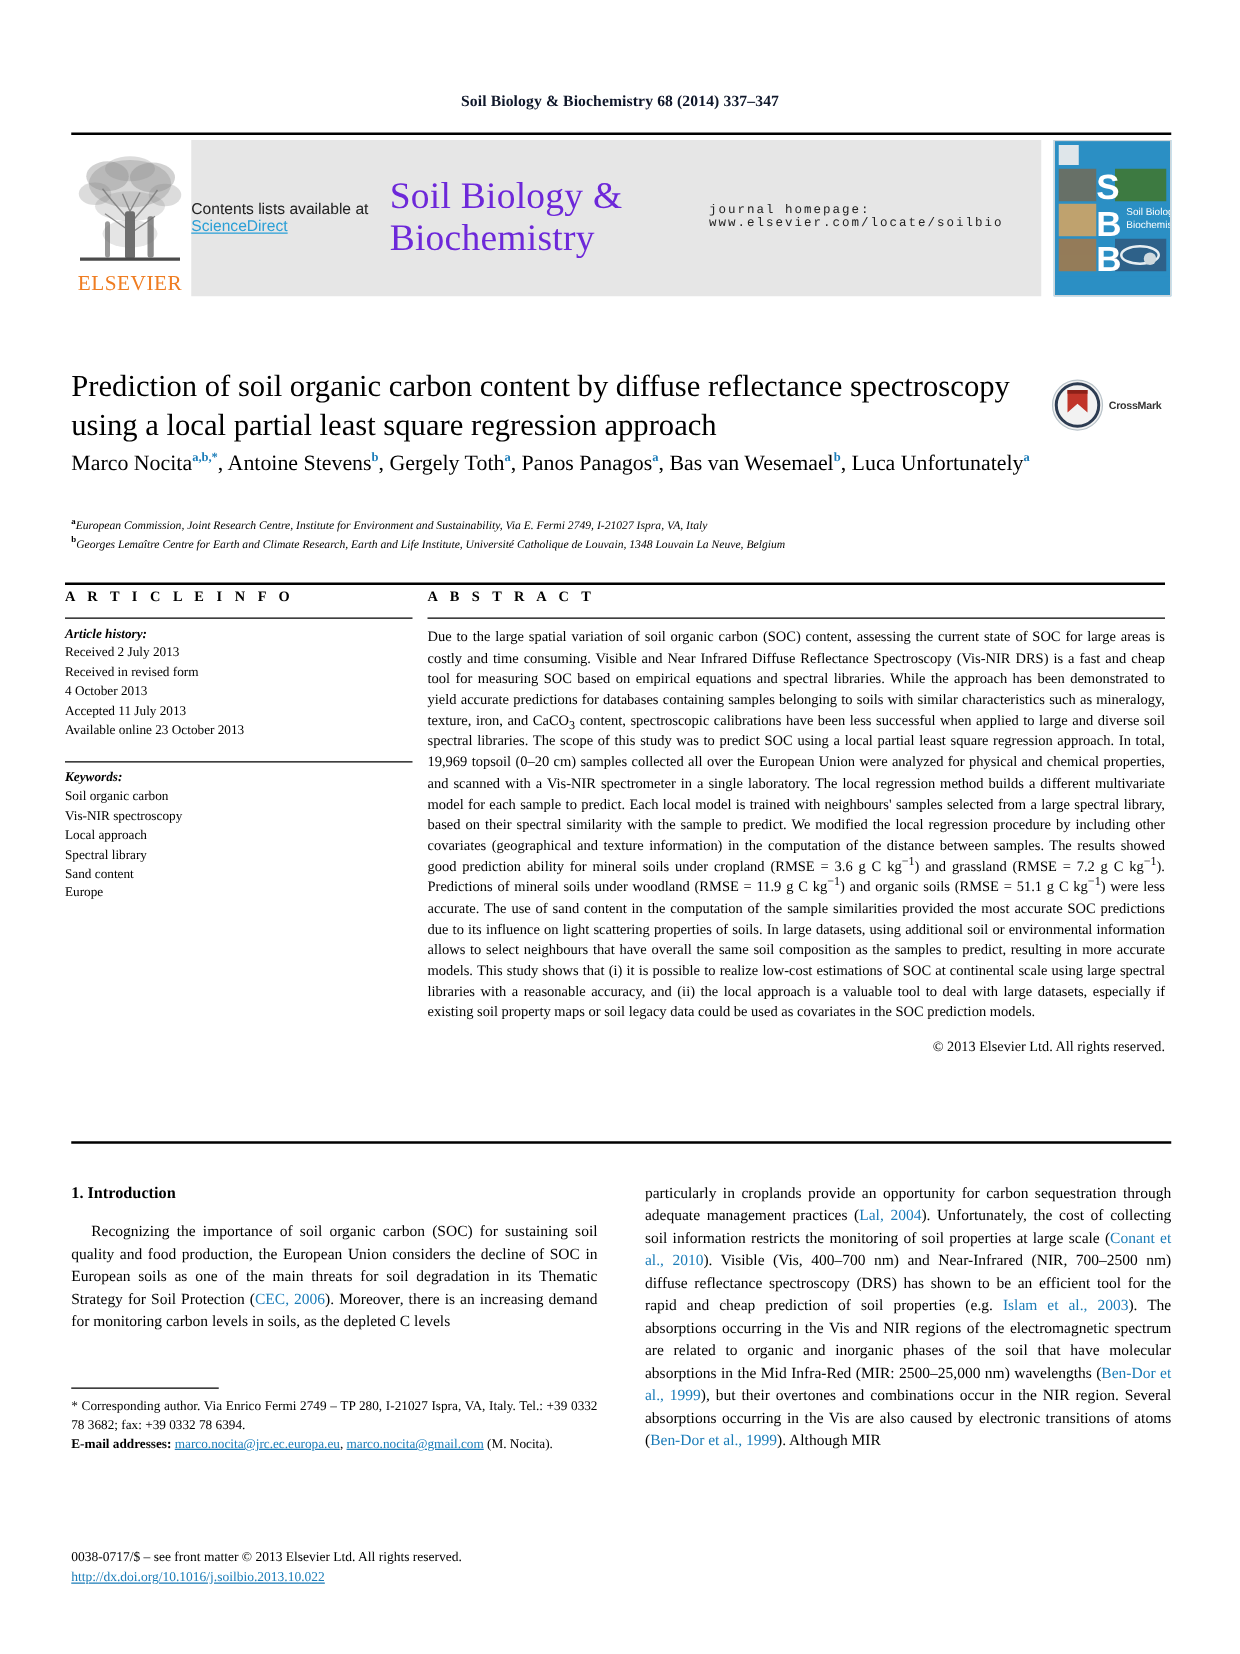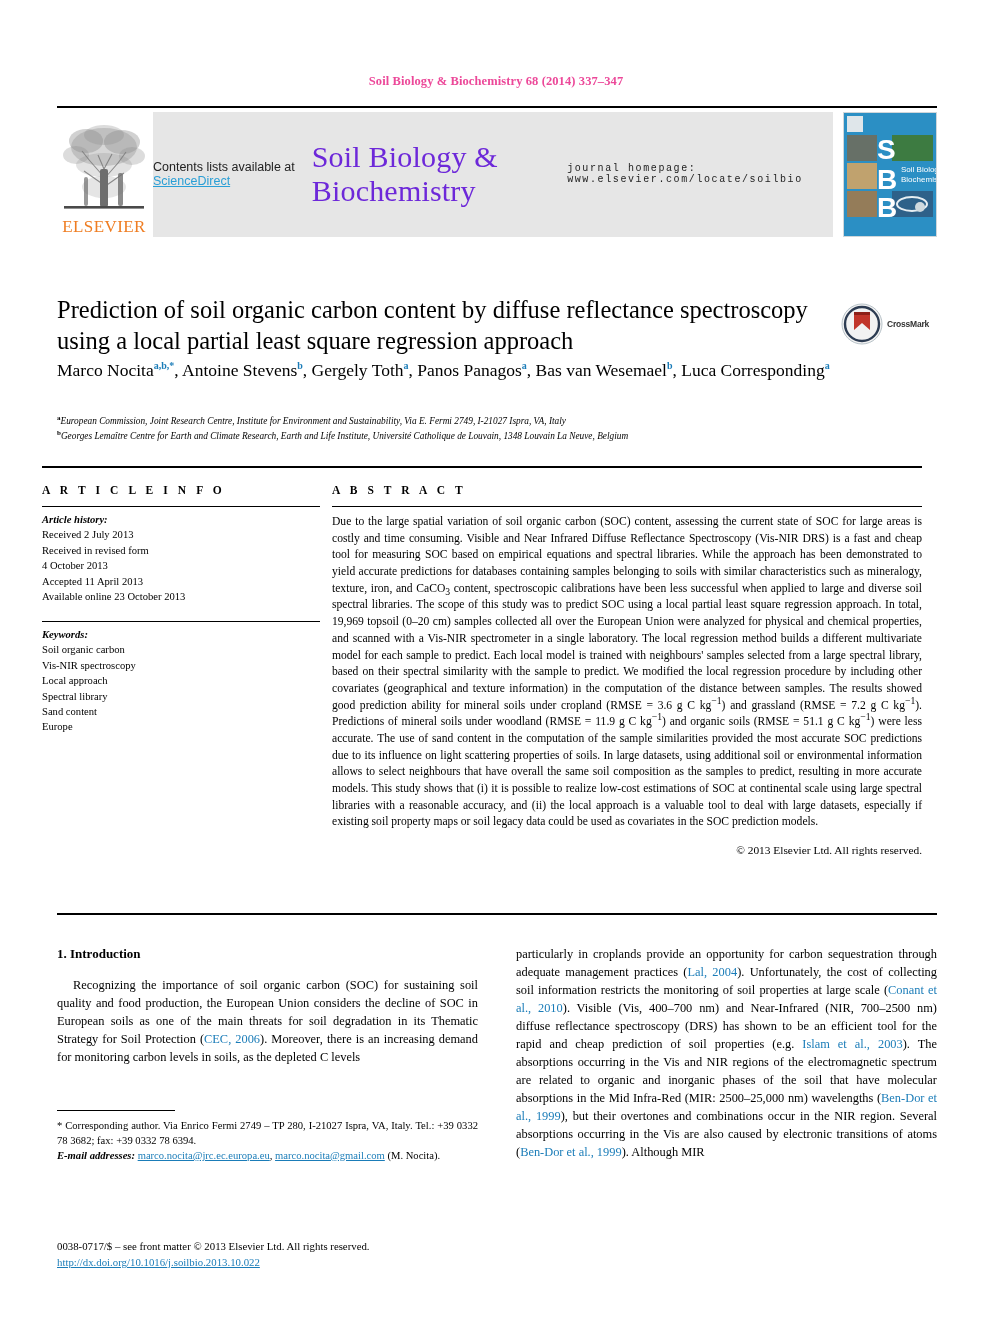--- a/index.html
+++ b/index.html
@@ -24,21 +24,21 @@
 
   
   .running-head {
     position: absolute;
     top: 74px;
     left: 0;
     width: 992px;
     text-align: center;
     font-size: 12.5px;
     font-weight: bold;
-    color: #ec4899;
+    color: #0f172a;
     letter-spacing: 0.1px;
   }
 
   
   .masthead {
     position: absolute;
     left: 57px;
     top: 106px;
     width: 880px;
     border-top: 2.5px solid #000;
@@ -171,25 +171,25 @@
   .affiliations sup {
     font-size: 7px;
     font-style: normal;
     font-weight: bold;
     vertical-align: super;
   }
 
   
   .panel {
     position: absolute;
-    left: 42px;
+    left: 52px;
     top: 466px;
     width: 880px;
     border-top: 2.2px solid #000;
-    padding-top: 16px;
+    padding-top: 4px;
     display: flex;
   }
   .col-info {
     flex: 0 0 278px;
     width: 278px;
     padding-right: 12px;
   }
   .col-abstract {
     flex: 1 1 auto;
   }
@@ -288,21 +288,21 @@
     width: 118px;
     border-top: 1px solid #000;
     margin-bottom: 7px;
   }
   .fn {
     font-size: 10.6px;
     line-height: 1.42;
     text-align: justify;
     margin: 0;
   }
-  .fn .em { font-style: italic; font-weight: bold; }
+  .fn .em { font-weight: bold; }
   .fn .lnk { color: #1a7cb8; }
 
   .imprint {
     position: absolute;
     left: 57px;
     top: 1238px;
     width: 500px;
     font-size: 10.8px;
     line-height: 1.5;
   }
@@ -394,39 +394,39 @@
         <circle cx="21" cy="21" r="20" fill="#f2f2f2" stroke="#b9c3c9" stroke-width="1"></circle>
         <circle cx="21" cy="21" r="17" fill="none" stroke="#2d3c52" stroke-width="2.4"></circle>
         <path d="M13 9 h16 v18 l-8 -7 l-8 7 z" fill="#c1352a"></path>
         <path d="M13 9 h16 v3 h-16 z" fill="#8d2018"></path>
       </svg>
       <span class="crossmark-label">CrossMark</span>
     </div>
   </div>
 
   <div class="authors">
-    <span><span>Marco Nocita</span><sup>a,b,*</sup><span>, </span></span><span><span>Antoine Stevens</span><sup>b</sup><span>, </span></span><span><span>Gergely Toth</span><sup>a</sup><span>, </span></span><span><span>Panos Panagos</span><sup>a</sup><span>, </span></span><span><span>Bas van Wesemael</span><sup>b</sup><span>, </span></span><span><span>Luca Corresponding</span><sup>a</sup></span>
+    <span><span>Marco Nocita</span><sup>a,b,*</sup><span>, </span></span><span><span>Antoine Stevens</span><sup>b</sup><span>, </span></span><span><span>Gergely Toth</span><sup>a</sup><span>, </span></span><span><span>Panos Panagos</span><sup>a</sup><span>, </span></span><span><span>Bas van Wesemael</span><sup>b</sup><span>, </span></span><span><span>Luca Unfortunately</span><sup>a</sup></span>
   </div>
 
   <div class="affiliations">
     <div><sup>a</sup><span>European Commission, Joint Research Centre, Institute for Environment and Sustainability, Via E. Fermi 2749, I-21027 Ispra, VA, Italy</span></div>
     <div><sup>b</sup><span>Georges Lemaître Centre for Earth and Climate Research, Earth and Life Institute, Université Catholique de Louvain, 1348 Louvain La Neuve, Belgium</span></div>
   </div>
 
   <div class="panel">
 
     <div class="col-info">
       <div class="section-head">A R T I C L E  I N F O</div>
       <div class="rule-thin"></div>
       <div class="info-block">
         <div class="lead">Article history:</div>
         <div>Received 2 July 2013</div>
         <div>Received in revised form</div>
         <div>4 October 2013</div>
-        <div>Accepted 11 April 2013</div>
+        <div>Accepted 11 July 2013</div>
         <div>Available online 23 October 2013</div>
       </div>
       <div class="rule-thick gap-rule"></div>
       <div class="kw-block">
         <div class="lead">Keywords:</div>
         <div>Soil organic carbon</div>
         <div>Vis-NIR spectroscopy</div>
         <div>Local approach</div>
         <div>Spectral library</div>
         <div>Sand content</div>

